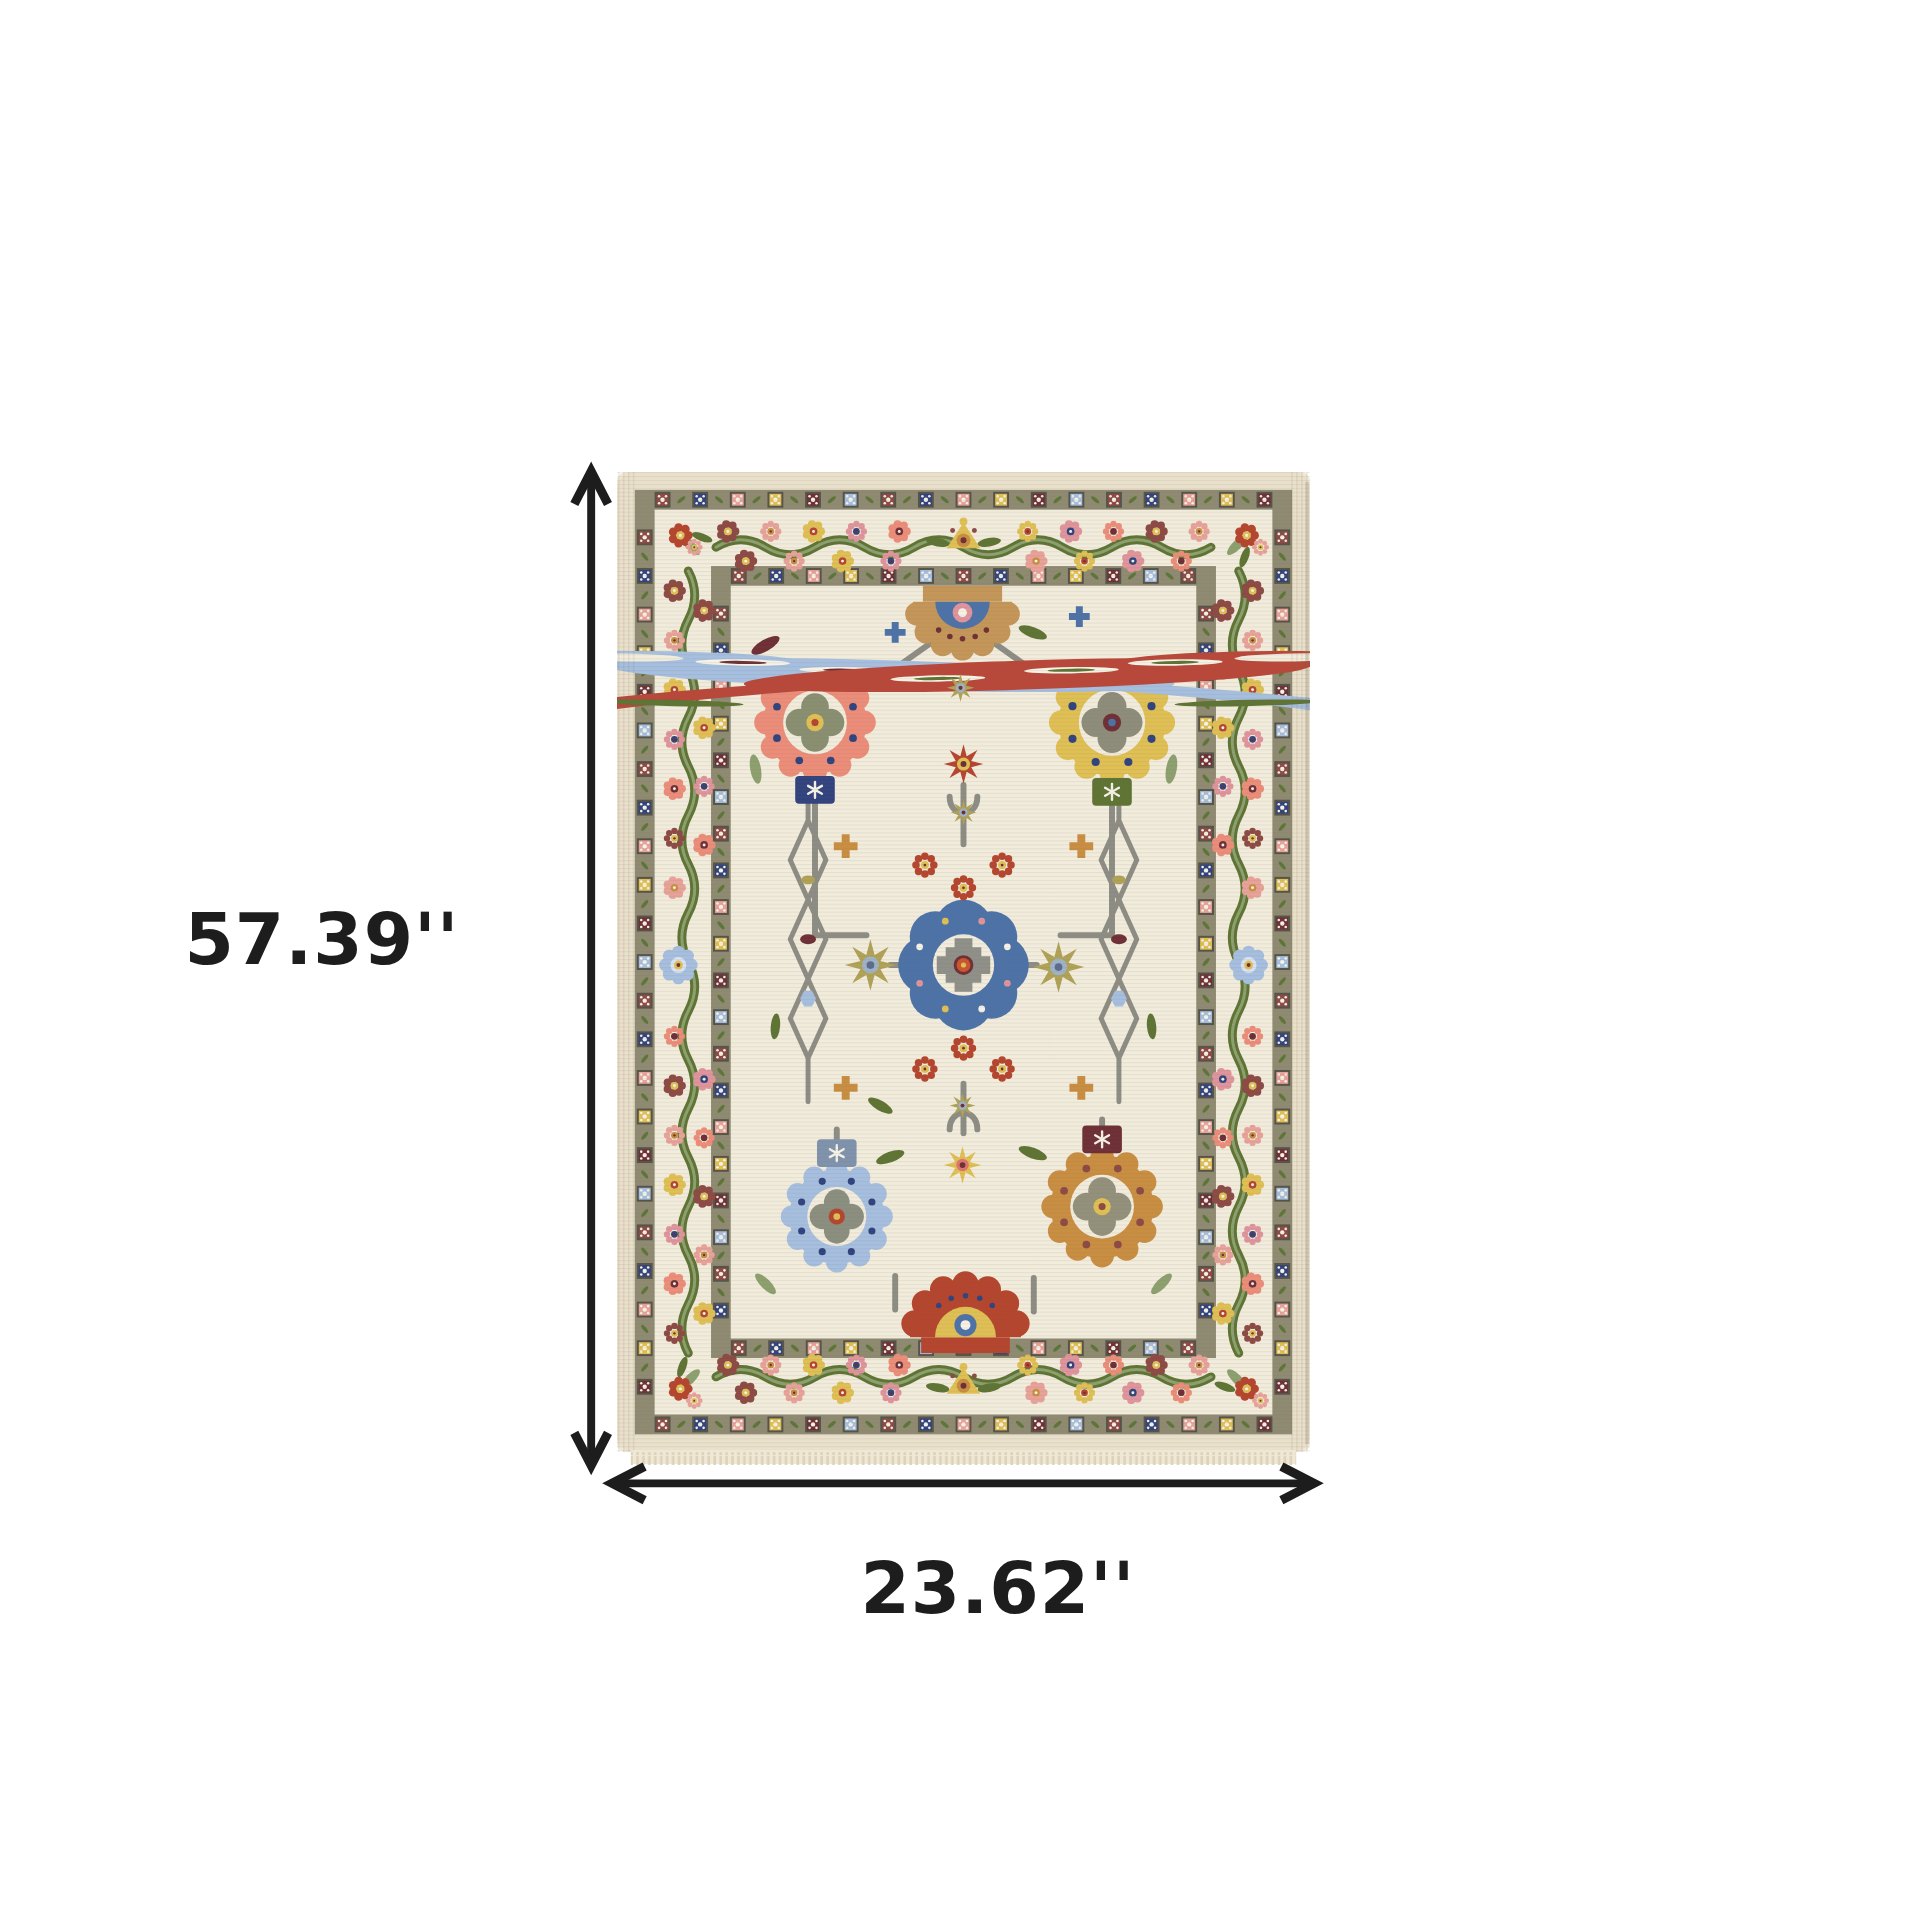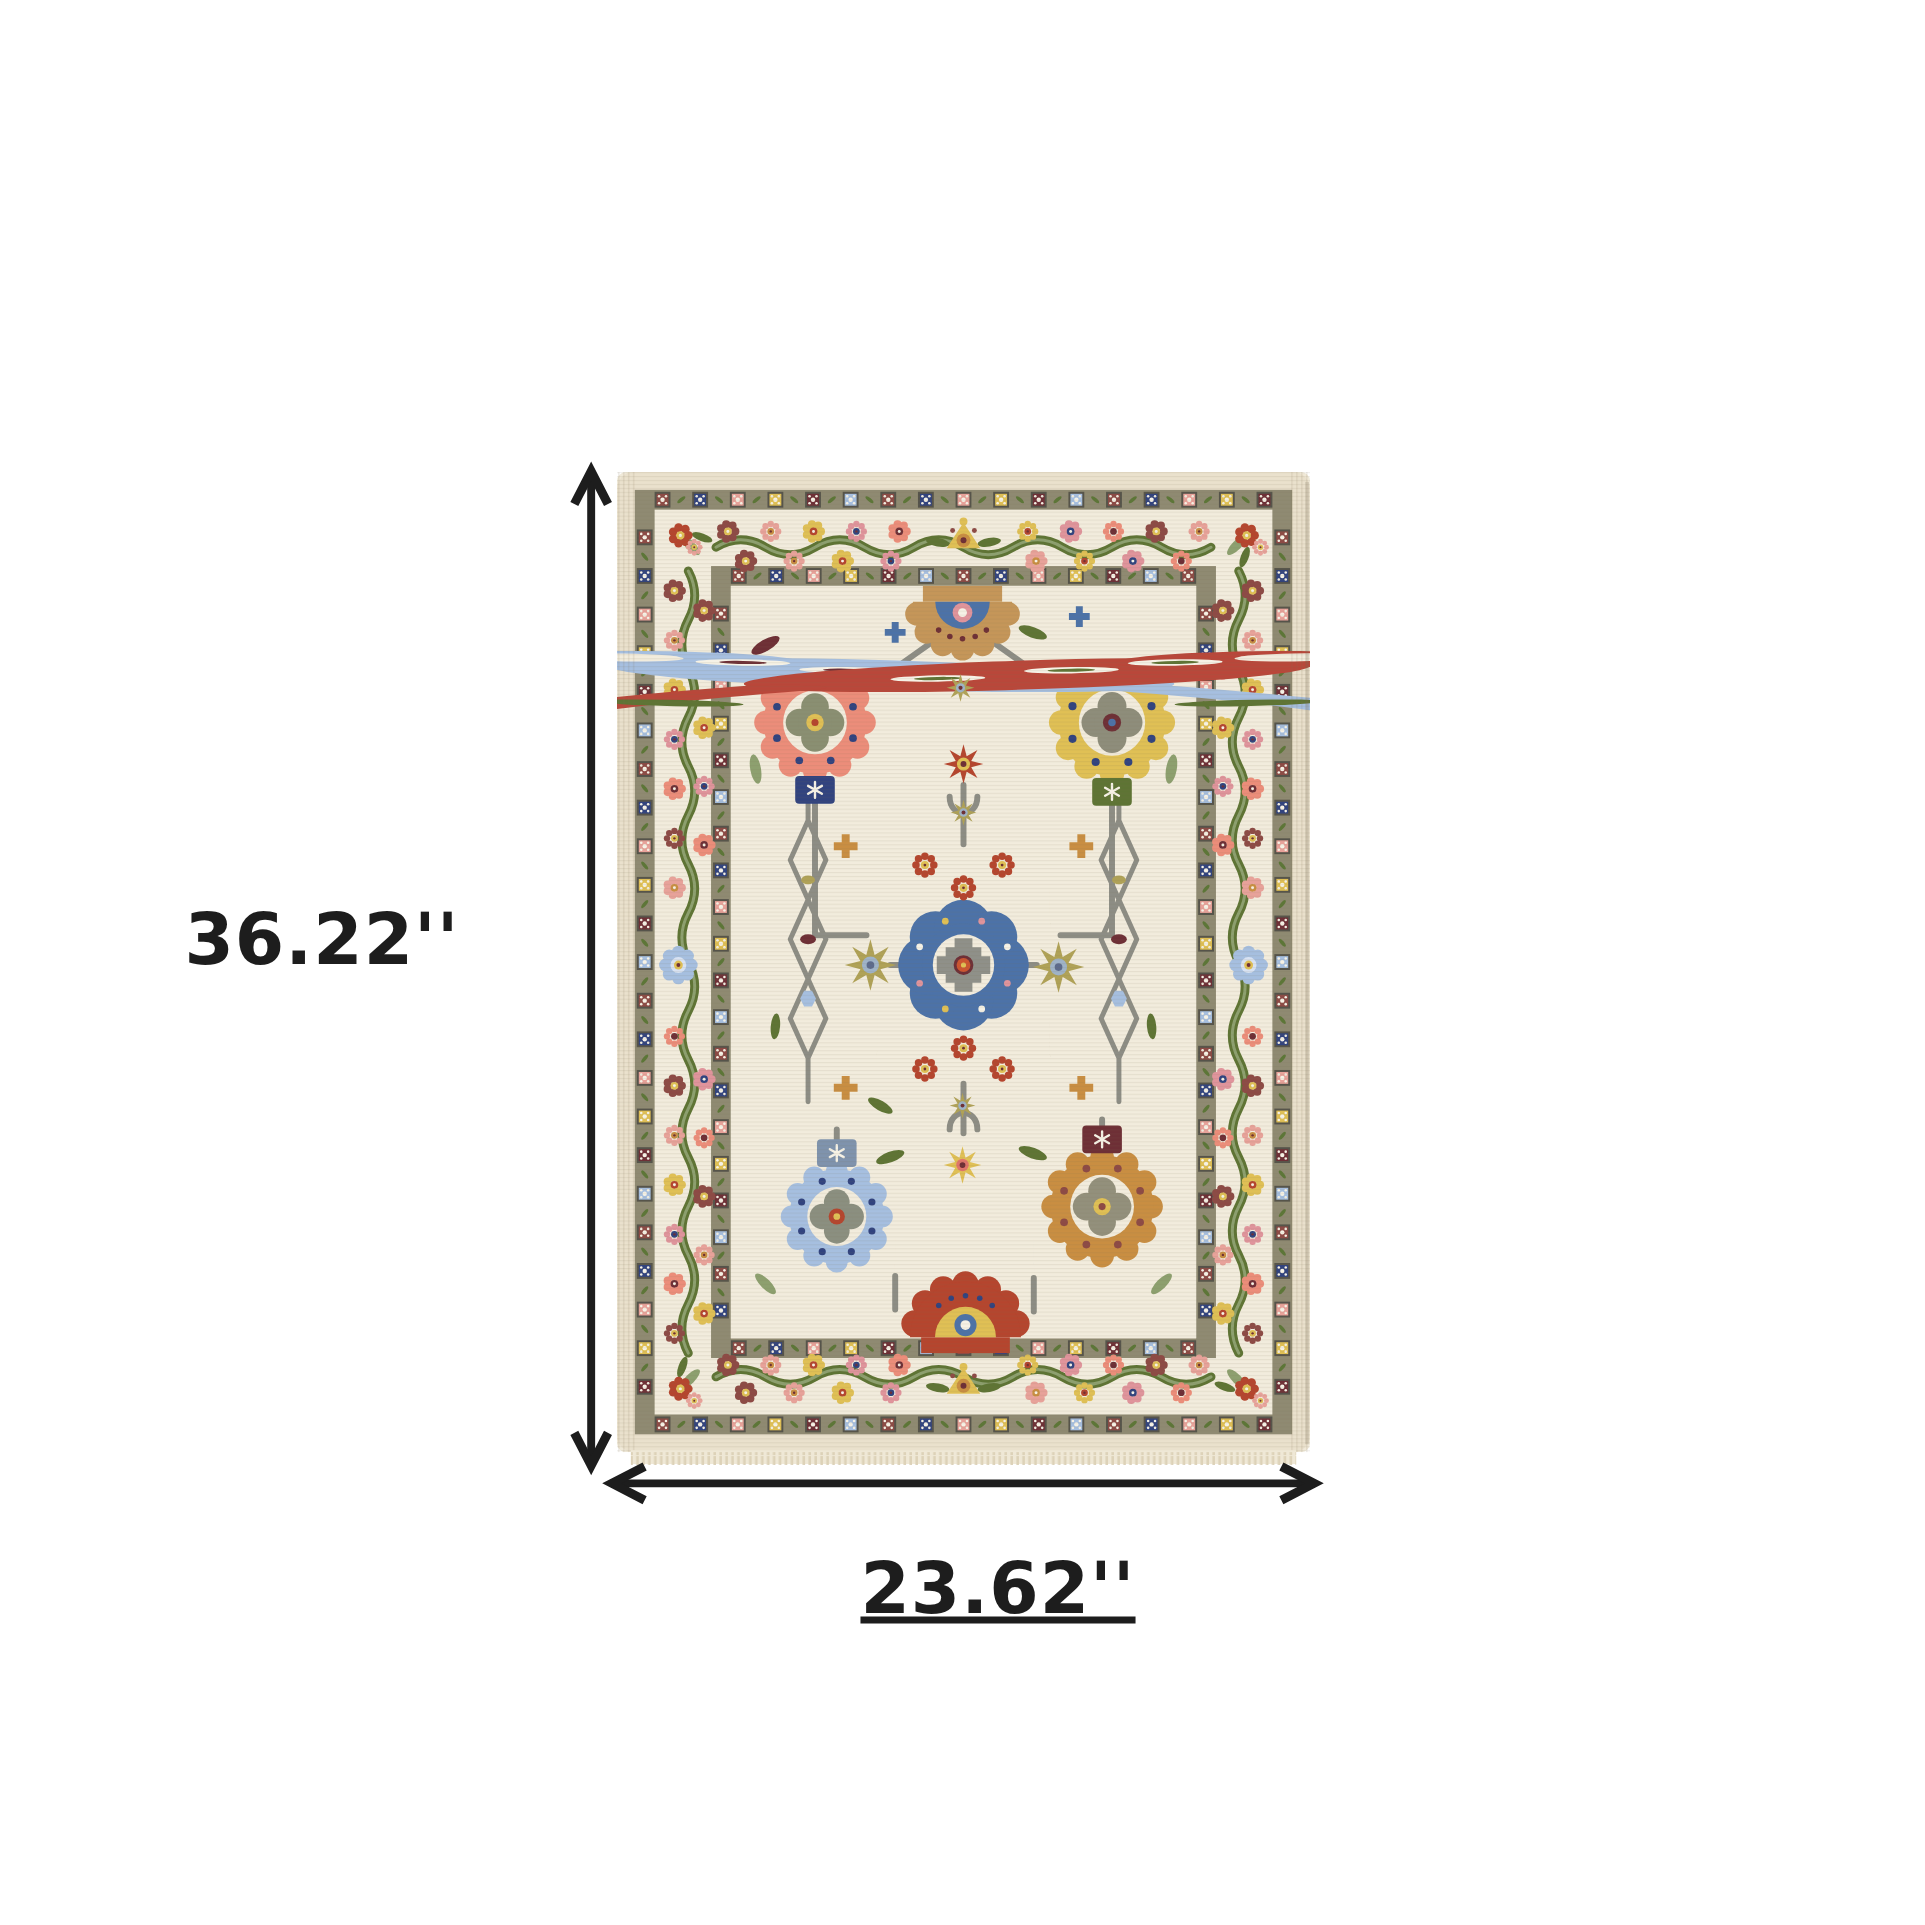--- a/index.html
+++ b/index.html
@@ -11,21 +11,21 @@
   .rug{position:absolute;left:617px;top:472px;width:693px;height:994px;margin:0;}
   .rug svg{display:block;width:100%;height:100%;}
   .arrows{position:absolute;left:0;top:0;width:1926px;height:1926px;color:var(--arrow,#1d1d1d);pointer-events:none;}
   .arrows path{stroke:currentColor;fill:none;}
   .dim-label{
     position:absolute;transform:translate(-50%,-50%);
     font-size:71px;font-weight:700;letter-spacing:1px;
     color:var(--label,#1d1d1d);white-space:nowrap;
   }
   .dim-h{left:322px;top:939px;}
-  .dim-w{left:998px;top:1588px;text-decoration:underline;}
+  .dim-w{left:998px;top:1588px;}
 </style>
 </head>
 <body>
 
 <div class="canvas">
 
   <figure class="rug">
     <svg id="rug-art" viewBox="0 0 700 1004">
         <defs>
  <pattern id="weave" width="6" height="4" patternUnits="userSpaceOnUse">
@@ -2410,16 +2410,16 @@
       <path d="M580,509 L597,476 L614,509" stroke-width="9"></path>
       <path d="M580,1447 L597,1480 L614,1447" stroke-width="9"></path>
     </g>
     <g>
       <path d="M621,1498 H1324" stroke-width="8"></path>
       <path d="M651,1481 L618,1498 L651,1515" stroke-width="9"></path>
       <path d="M1294,1481 L1327,1498 L1294,1515" stroke-width="9"></path>
     </g>
   </svg>
 
-  <div class="dim-label dim-h">36.22''</div>
+  <div class="dim-label dim-h">57.39''</div>
   <div class="dim-label dim-w">23.62''</div>
 </div>
 
 
 </body></html>

